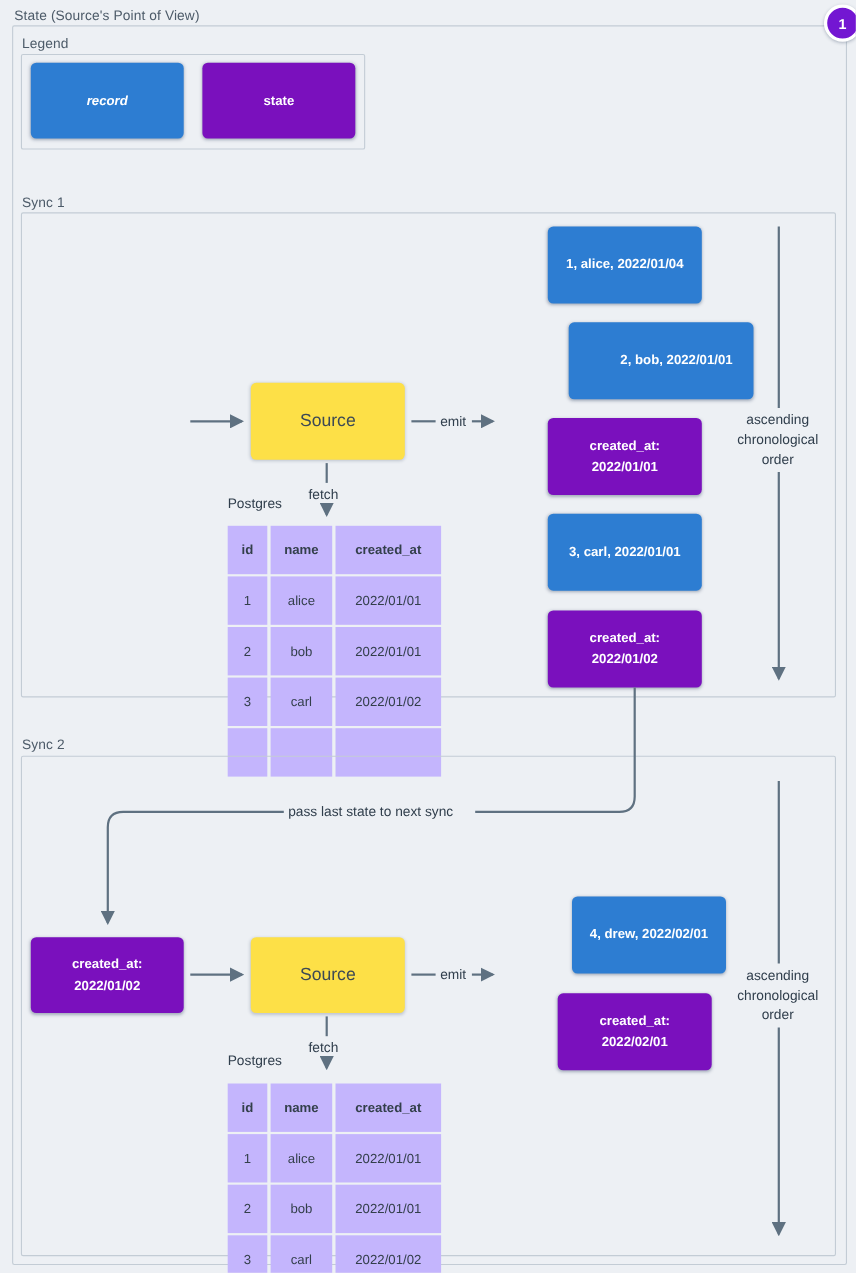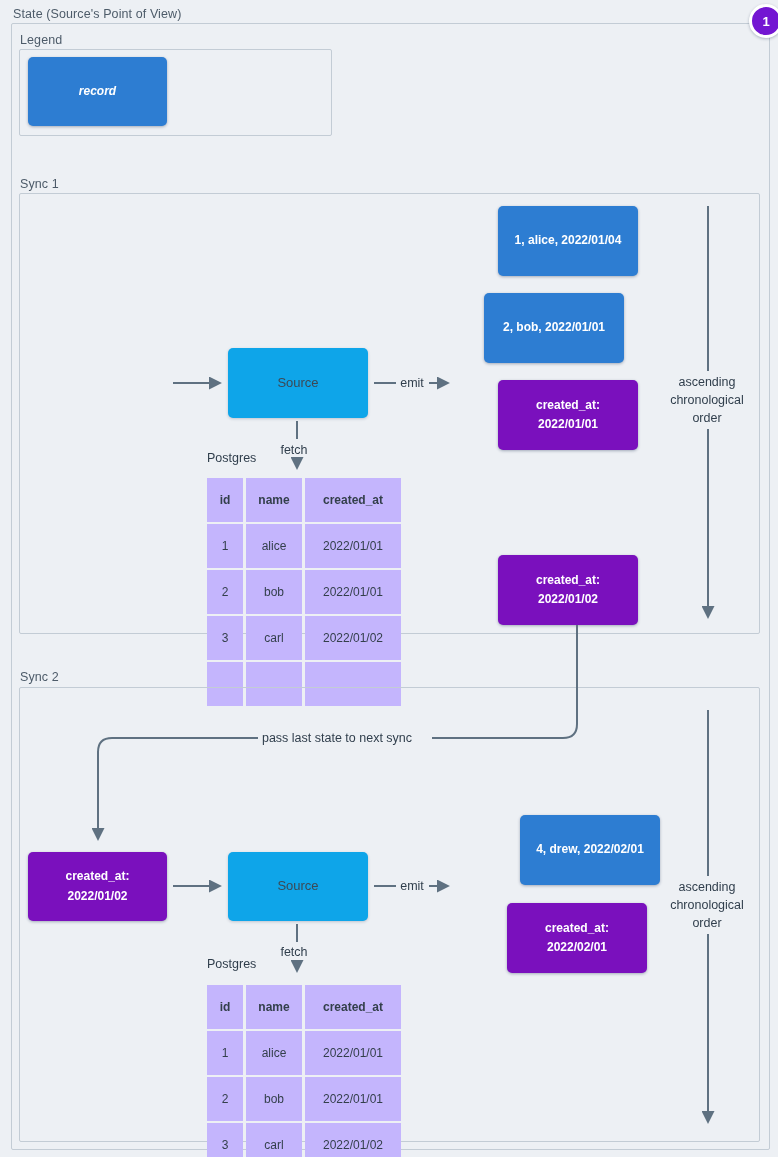--- a/index.html
+++ b/index.html
@@ -13,21 +13,21 @@
   .frame{position:absolute;border:1px solid var(--border,#c3ccd5);border-radius:2px;background:transparent;}
   .sec-label{position:absolute;color:#4d5b69;font-size:12.5px;letter-spacing:.1px;}
   .box{
     position:absolute;width:140px;height:70px;border-radius:5px;
     display:flex;flex-direction:column;align-items:center;justify-content:center;
     color:#fff;font-weight:700;font-size:12px;line-height:1.6;
     box-shadow:0 1px 3px rgba(23,43,77,.35);text-align:center;
   }
   .box.record{background:var(--record,#2d7dd2);}
   .box.state{background:var(--state,#7a10bd);}
-  .box.plain{background:#0ea5e9;color:#3c4955;font-weight:400;font-size:13px;box-shadow:0 1px 3px rgba(23,43,77,.22);}
+  .box.plain{background:#fde047;color:#3c4955;font-weight:400;font-size:16px;box-shadow:0 1px 3px rgba(23,43,77,.22);}
   .note{
     position:absolute;transform:translate(-50%,-50%);
     color:#303e4c;font-size:12.5px;text-align:center;line-height:1.45;white-space:nowrap;
   }
   .plain-label{position:absolute;color:#303e4c;font-size:12.5px;white-space:nowrap;}
   table.db{position:absolute;border-collapse:separate;border-spacing:3px 2px;font-size:12px;color:#333f4b;}
   table.db th,table.db td{background:#c4b5fd;height:44px;text-align:center;padding:0 10px;font-weight:400;}
   table.db th{font-weight:700;}
   table.db .c-id{min-width:16px;}
   table.db .c-name{min-width:36px;}
@@ -50,20 +50,23 @@
 
   <div class="frame" style="left:11px;top:23px;width:757px;height:1125px;"></div>
 
   <div class="badge">1</div>
 
   <div class="sec-label" style="left:20px;top:33px;">Legend</div>
   <div class="frame" style="left:19px;top:49px;width:311px;height:85px;"></div>
   <div class="box record" style="left:28px;top:57px;width:139px;height:69px;font-style:italic;">
     <span>record</span>
   </div>
+  <div class="box state" style="left:184px;top:57px;width:139px;height:69px;">
+    <span>state</span>
+  </div>
 
   <div class="sec-label" style="left:20px;top:177px;">Sync 1</div>
   <div class="frame" style="left:19px;top:193px;width:739px;height:439px;"></div>
 
 
   <div class="box plain" style="left:228px;top:348px;">
     <span>Source</span>
   </div>
 
   <div class="note" style="left:412px;top:383px;">emit</div>
@@ -96,26 +99,29 @@
       <td></td>
       <td></td>
       <td></td>
     </tr>
   </tbody>
     </table>
 
   <div class="box record" style="left:498px;top:206px;">
     <span>1, alice, 2022/01/04</span>
   </div>
-  <div class="box record" style="left:484px;top:293px;">
+  <div class="box record" style="left:517px;top:293px;padding-left:28px;">
     <span>2, bob, 2022/01/01</span>
   </div>
   <div class="box state" style="left:498px;top:380px;">
     <span>created_at:</span>
     <span>2022/01/01</span>
+  </div>
+  <div class="box record" style="left:498px;top:467px;">
+    <span>3, carl, 2022/01/01</span>
   </div>
   <div class="box state" style="left:498px;top:555px;">
     <span>created_at:</span>
     <span>2022/01/02</span>
   </div>
 
   <div class="note" style="left:707px;top:400px;">
     <span style="display:block">ascending</span>
     <span style="display:block">chronological</span>
     <span style="display:block">order</span>

